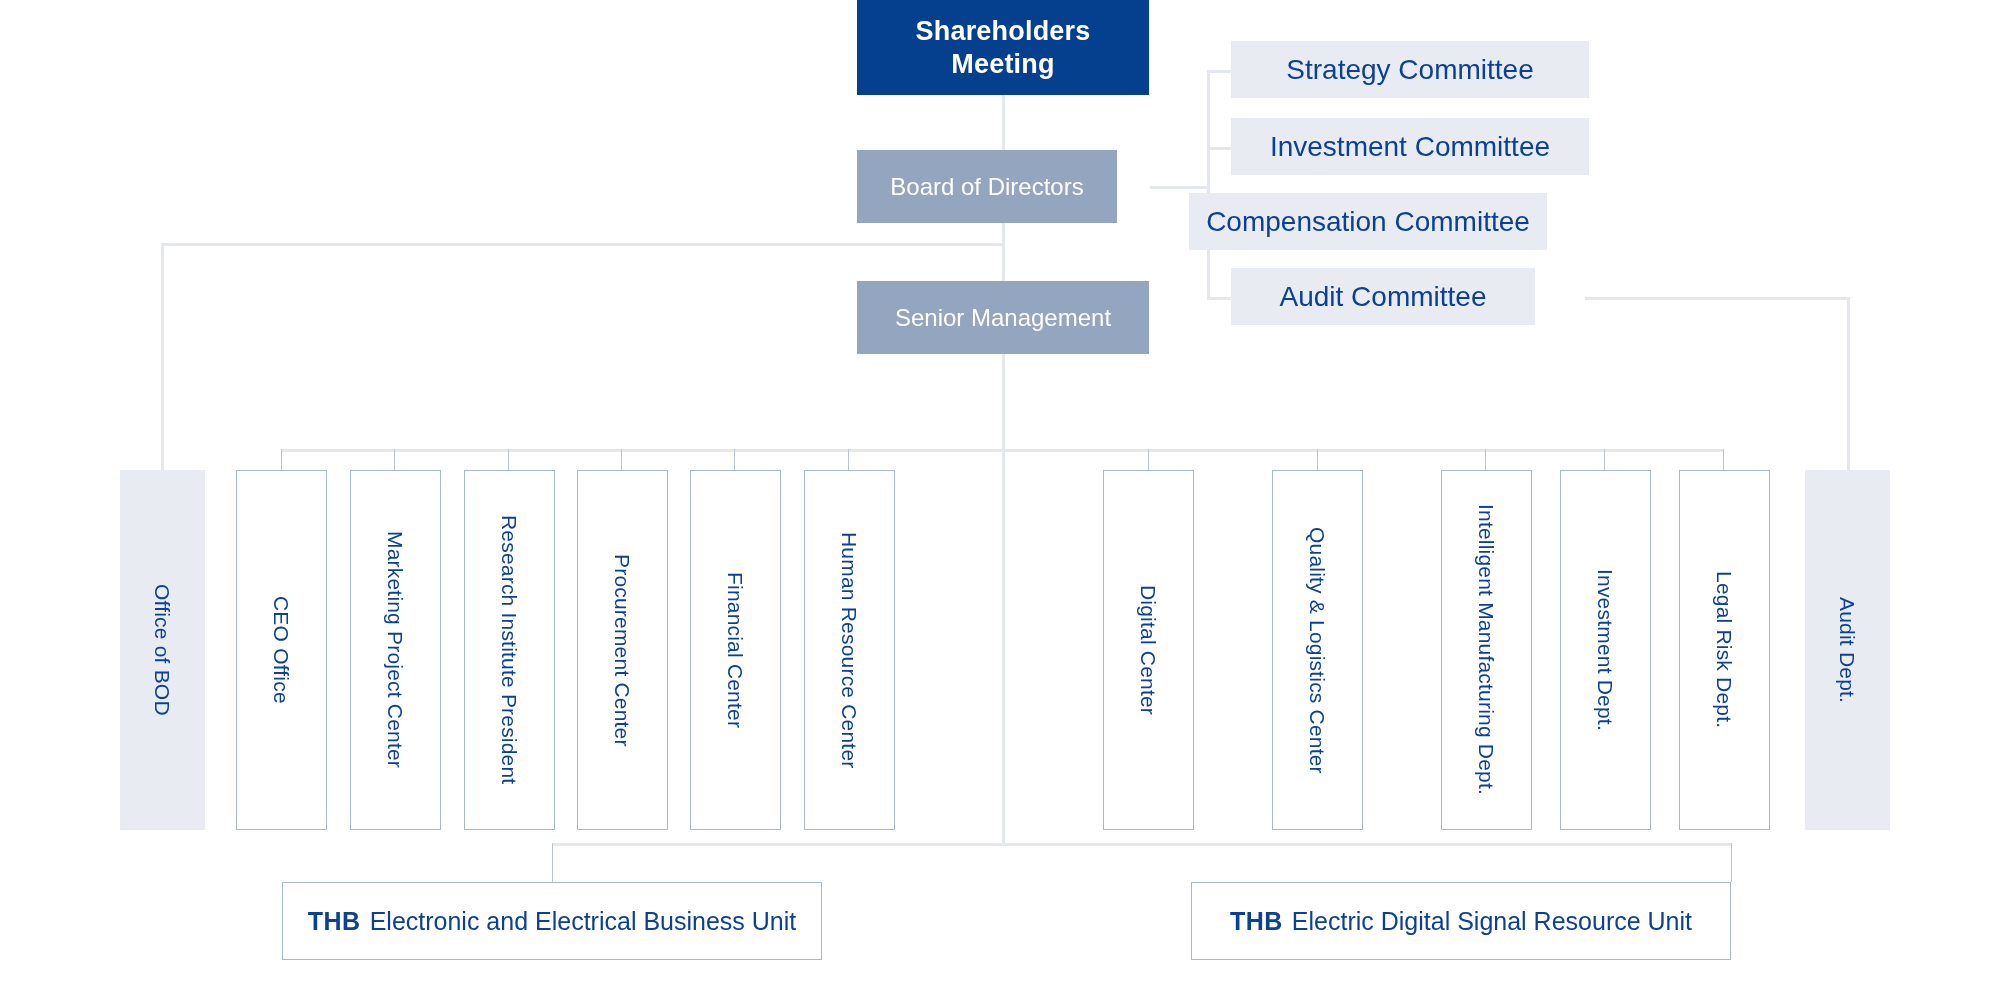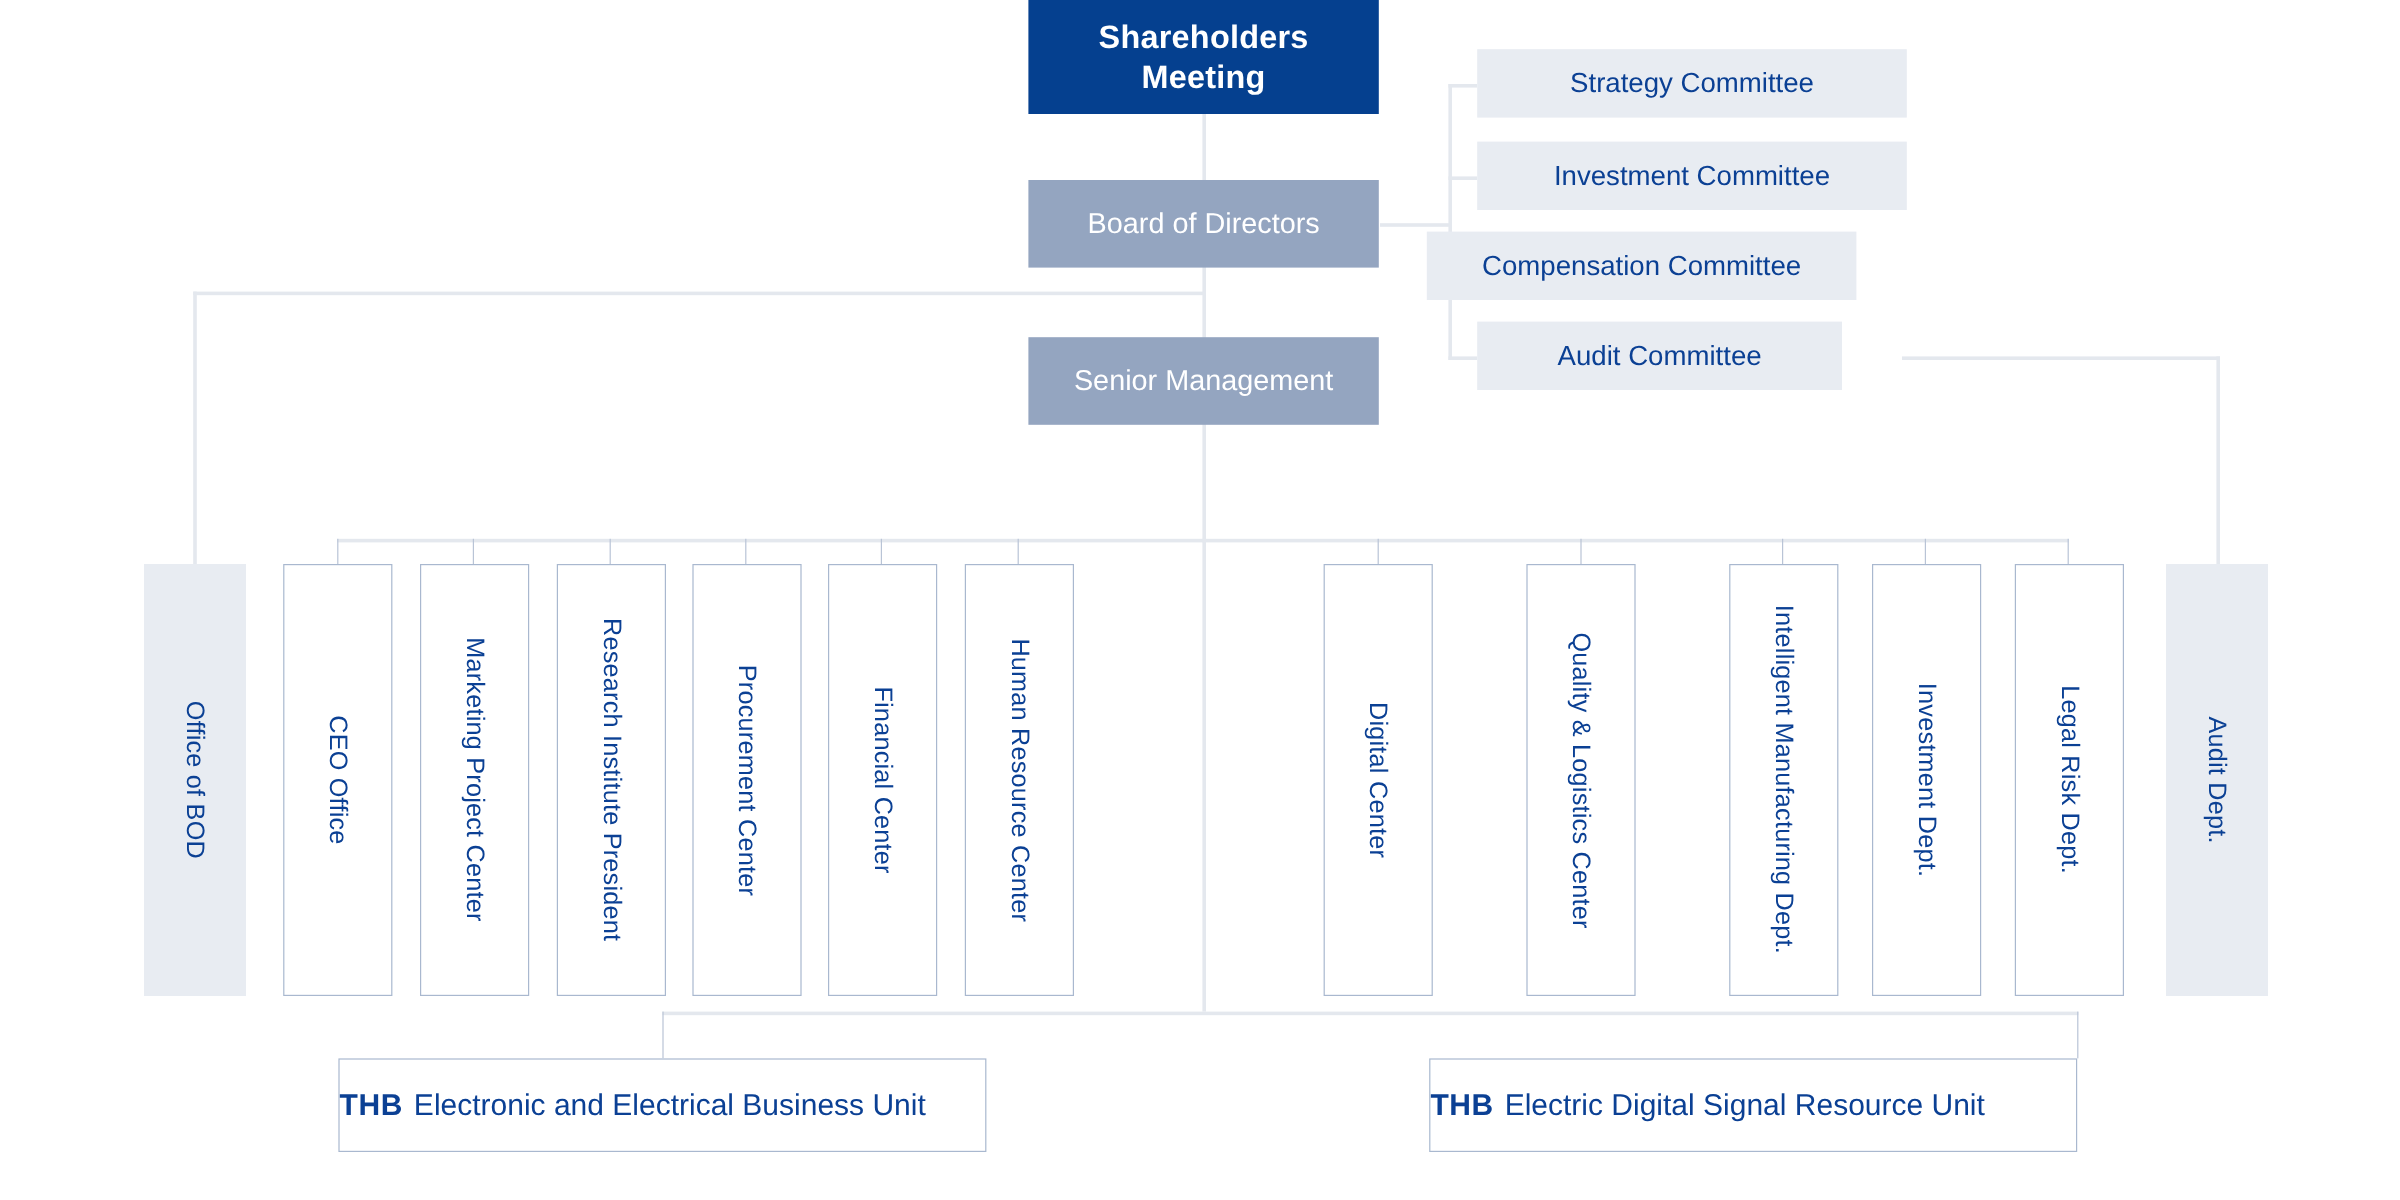--- a/index.html
+++ b/index.html
@@ -27,21 +27,21 @@
     background:#05408f;color:#ffffff;
     font-size:27px;font-weight:bold;line-height:1.22;
     letter-spacing:.2px;
   }
   .box-mgmt{
     background:#94a5c0;color:#ffffff;
     font-size:24px;font-weight:normal;
   }
   .box-cmte{
     background:#e8ecf2;color:#0b4094;
-    font-size:23px;
+    font-size:28px;
   }
 
   
   .dept{
     position:absolute;
     box-sizing:border-box;
     display:flex;align-items:center;justify-content:center;
     z-index:5;
   }
   .dept.outline{background:#ffffff;border:1px solid #a9b8cf;}
@@ -54,21 +54,21 @@
     font-size:21px;
     letter-spacing:.2px;
     line-height:1;
   }
 
   
   .bu{
     position:absolute;
     box-sizing:border-box;
     background:#ffffff;border:1px solid #a9b8cf;
-    display:flex;align-items:center;justify-content:flex-start;
+    display:flex;align-items:center;justify-content:center;
     color:#0b4094;font-size:25px;
     z-index:5;
     white-space:nowrap;
   }
   .bu .brand{font-weight:bold;letter-spacing:.5px;margin-right:9px;font-size:25px;}
 </style>
 </head>
 <body>
 
 <div id="chart">
@@ -113,21 +113,21 @@
   <div class="ln b" style="left:552px;top:843px;width:1px;height:39px;"></div>
   <div class="ln b" style="left:1731px;top:843px;width:1px;height:39px;"></div>
 
   <div class="topbox box-shareholders" style="left:857px;top:0px;width:292px;height:95px;text-align:center;">
     <div>
       <div>Shareholders</div>
       <div>Meeting</div>
     </div>
   </div>
 
-  <div class="topbox box-mgmt" style="left:857px;top:150px;width:292px;height:73px;">Board of Directors</div>
+  <div class="topbox box-mgmt" style="left:857px;top:150px;width:260px;height:73px;">Board of Directors</div>
 
   <div class="topbox box-mgmt" style="left:857px;top:281px;width:292px;height:73px;">Senior Management</div>
 
   <div class="topbox box-cmte" style="left:1231px;top:41px;width:358px;height:57px;">Strategy Committee</div>
   <div class="topbox box-cmte" style="left:1231px;top:118px;width:358px;height:57px;">Investment Committee</div>
   <div class="topbox box-cmte" style="left:1189px;top:193px;width:358px;height:57px;">Compensation Committee</div>
   <div class="topbox box-cmte" style="left:1231px;top:268px;width:304px;height:57px;">Audit Committee</div>
 
   <div class="dept filled" style="left:120px;top:470px;width:85px;height:360px;">
     <span class="vtxt">Office of BOD</span>

